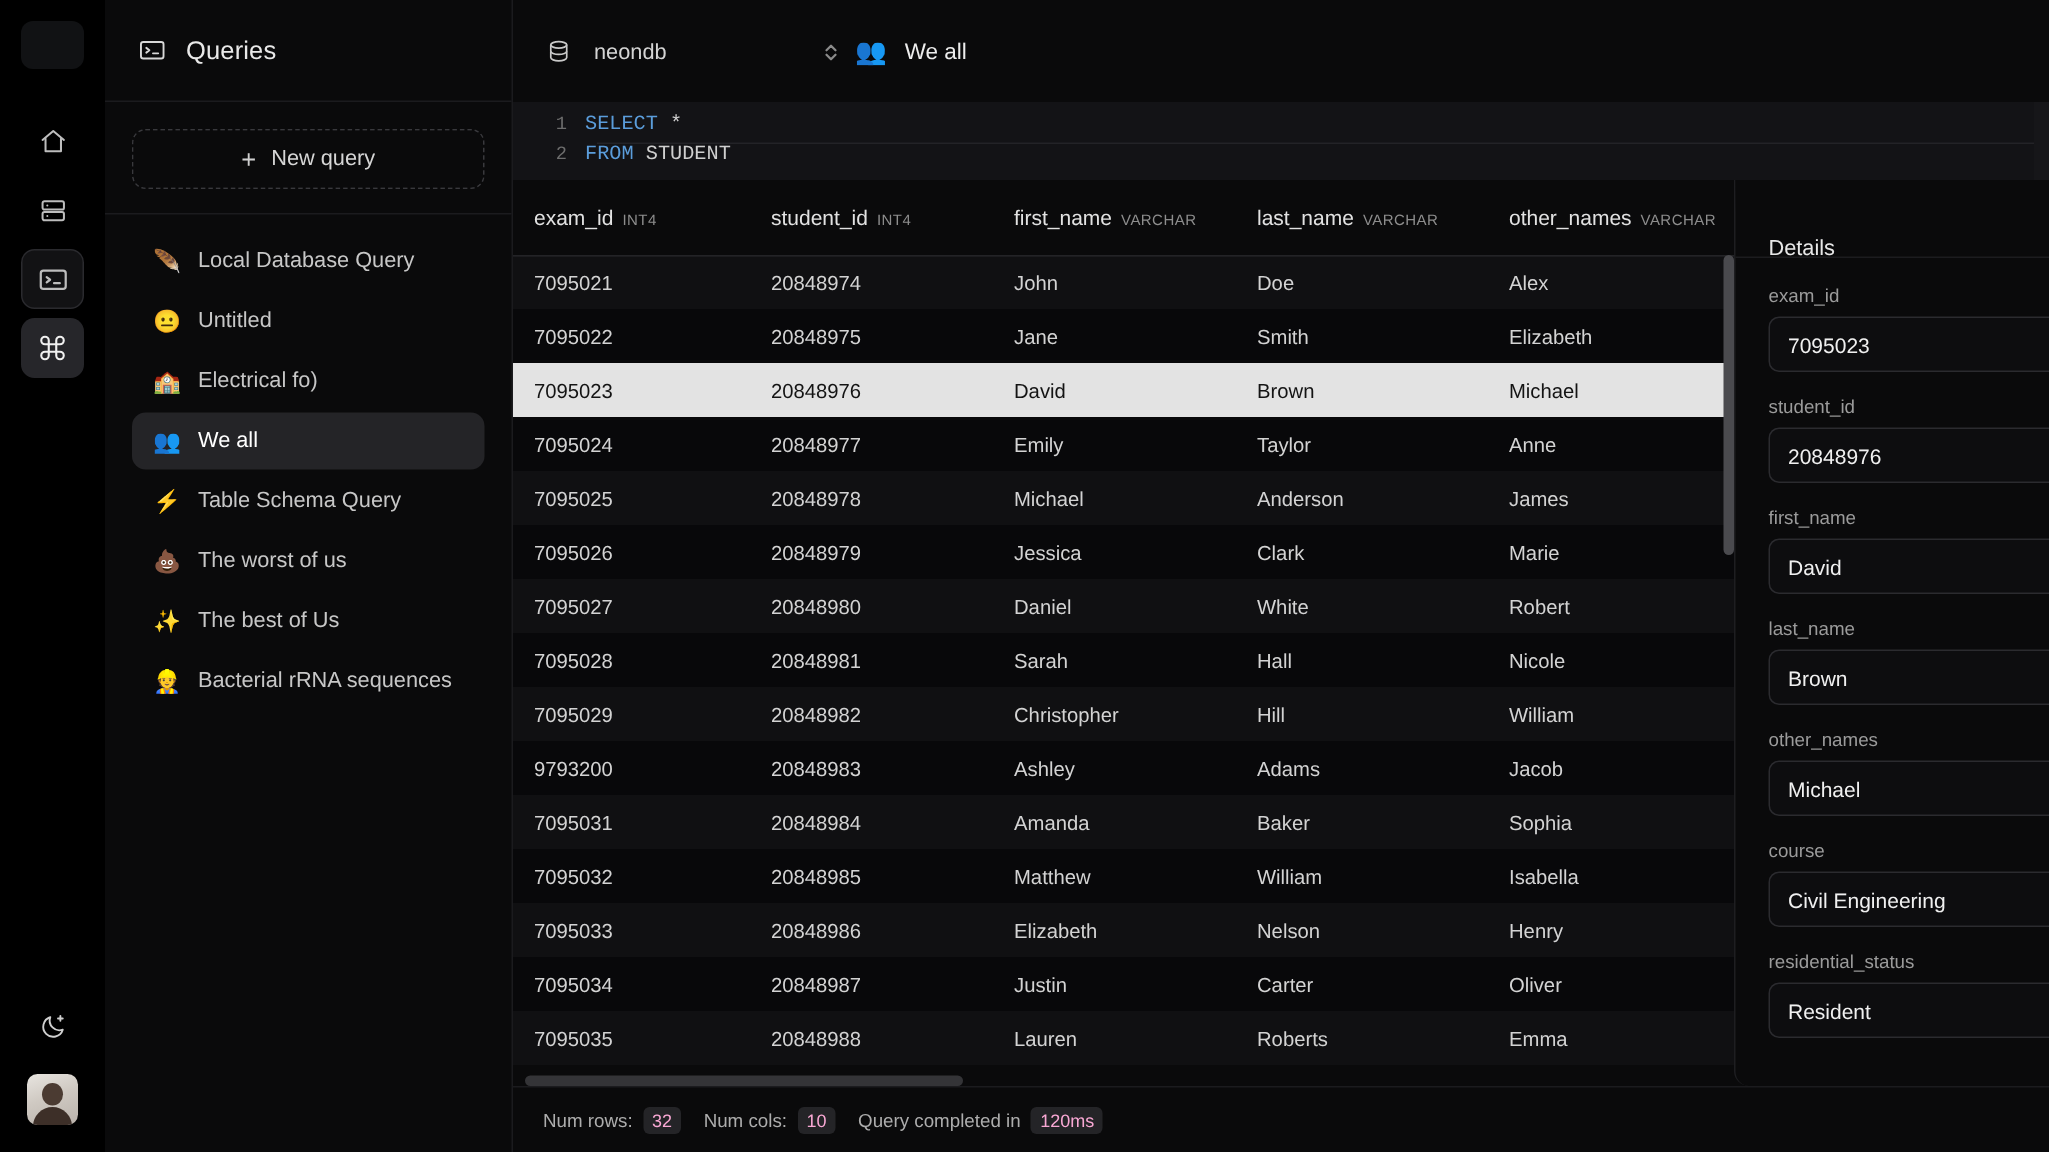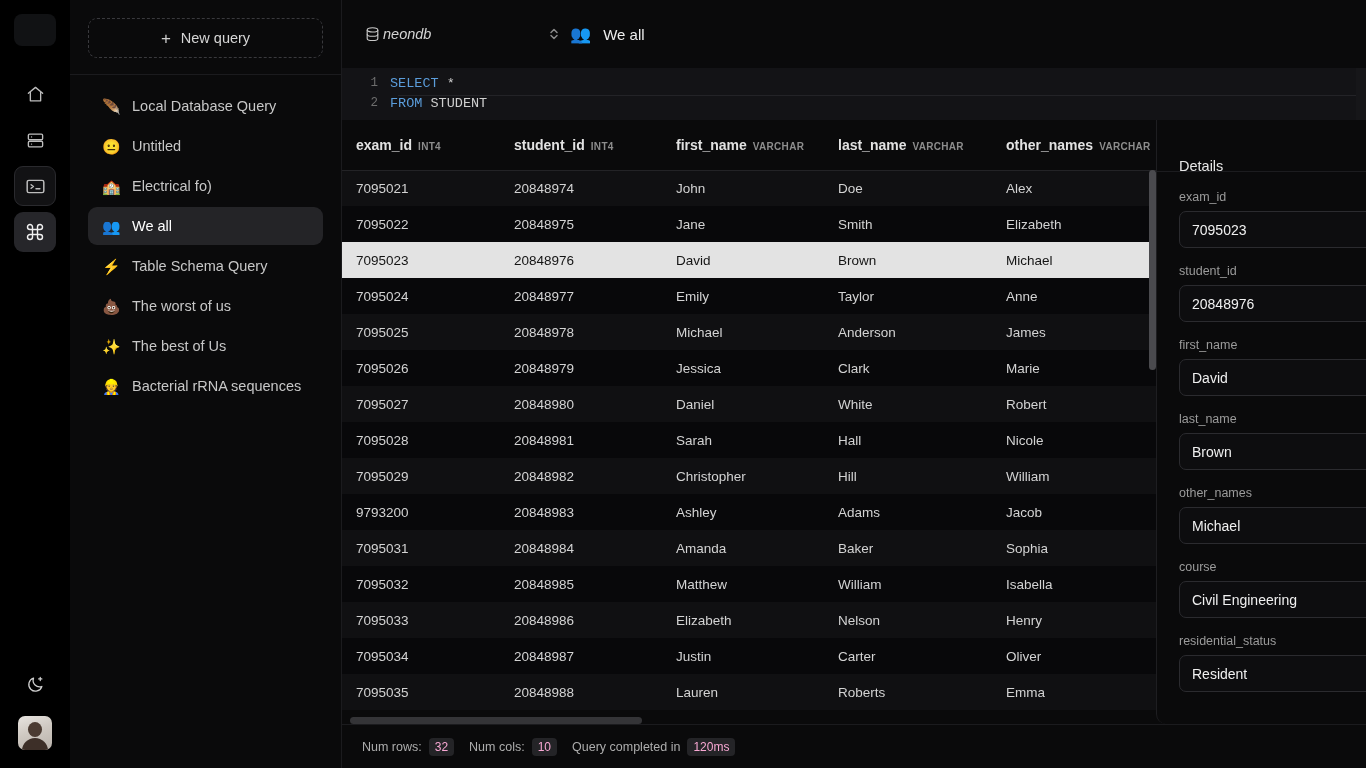--- a/index.html
+++ b/index.html
@@ -82,21 +82,21 @@
   
   .main { flex: 1 1 auto; height: 768px; display: flex; flex-direction: column; background:#000; position: relative; }
 
   .topbar {
     height: 68px; flex: 0 0 68px;
     background: #0a0a0b;
     display: flex; align-items: center;
     padding: 0 18px 0 22px;
     gap: 0px;
   }
-  .db-sel { display: flex; align-items: flex-start; gap: 2px; min-width: 196px; color: #c9c9c9; font-style: italic; }
+  .db-sel { display: flex; align-items: flex-end; gap: 15px; min-width: 196px; color: #c9c9c9; }
   .db-sel .name { font-size: 14.5px; color: #d4d4d4; }
   .db-sel .chev { margin-left: auto; color: #8a8a8a; display:flex; flex-direction:column; line-height:.55; font-size:9px;}
   .tab-chip { display: flex; align-items: center; gap: 12px; margin-left: 10px; }
   .tab-chip .emo { font-size: 17px; line-height: 1; }
   .tab-chip .lbl { font-size: 15px; color: #ededed; }
 
   
   .editor {
     height: 52px; flex: 0 0 52px;
     background: #131316;
@@ -109,21 +109,21 @@
   .code { color: #cfcfcf; white-space: pre; }
   .kw { color: #5b9ddb; }
   .cursorline { position:absolute; left:56px; right:120px; top:8px; height:20px; border-bottom:1px solid #232327; }
   .minimap { position: absolute; right: 0; top: 0; width: 146px; height: 100%; background: #161619; }
 
   
   .results { flex: 1 1 auto; position: relative; background: #0a0a0b; overflow: hidden; display:flex; flex-direction:column;}
   .grid-wrap { flex: 1 1 auto; position: relative; overflow: hidden; }
   table.grid { width: 1160px; border-collapse: collapse; table-layout: fixed; }
   table.grid th {
-    height: 50px; text-align: left; font-weight: 700;
+    height: 50px; text-align: left; font-weight: 400;
     padding: 0 0 0 14px; color: #e2e2e2; font-size: 14px;
     background: #0a0a0b; border-bottom: 1px solid #232326;
     white-space: nowrap;
   }
   table.grid th .ty { font-size: 10px; color: #8d8d8d; margin-left: 6px; letter-spacing:.3px; }
   table.grid td {
     height: 36px; padding: 0 0 0 14px; font-size: 13.5px; color: #d3d3d3;
     white-space: nowrap; overflow: hidden;
   }
   table.grid tbody tr:nth-child(odd) td { background: #101012; }
@@ -225,20 +225,30 @@
       </span>
     </div>
 
     <div class="rail-avatar">
       <div class="head"></div>
       <div class="body"></div>
     </div>
   </div>
 
   <div class="sidebar">
+    <div class="sb-header">
+      <span>
+        <svg width="19" height="19" viewBox="0 0 24 24" fill="none" stroke="currentColor" stroke-width="1.6" stroke-linecap="round" stroke-linejoin="round">
+          <rect x="2.5" y="5" width="19" height="14" rx="2"></rect>
+            <path d="M7 10l2.6 2L7 14"></path>
+            <line x1="12.6" y1="14.6" x2="17" y2="14.6"></line>
+        </svg>
+      </span>
+      <span class="title">Queries</span>
+    </div>
 
     <div class="sb-newwrap">
       <div class="sb-new">
         <span class="plus">+</span>
         <span>New query</span>
       </div>
     </div>
 
     <div class="sb-list">
       <div class="sb-item">

